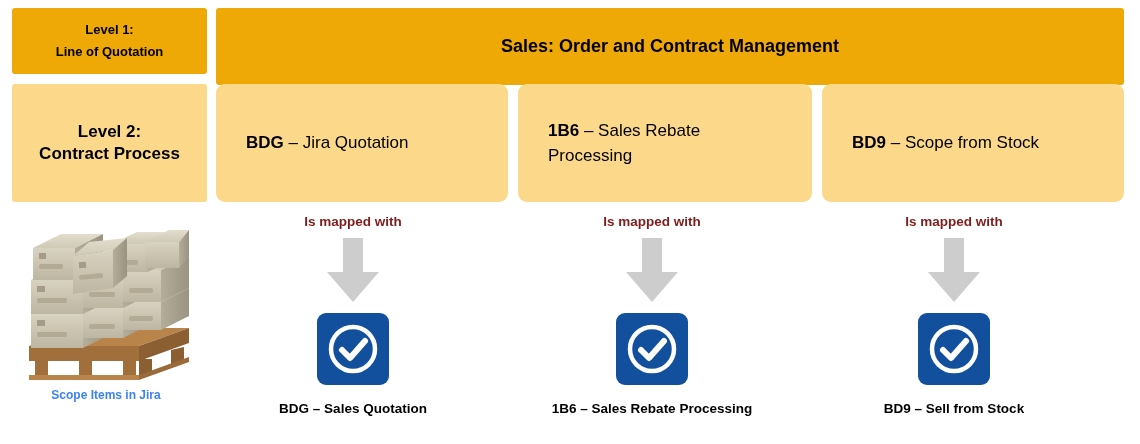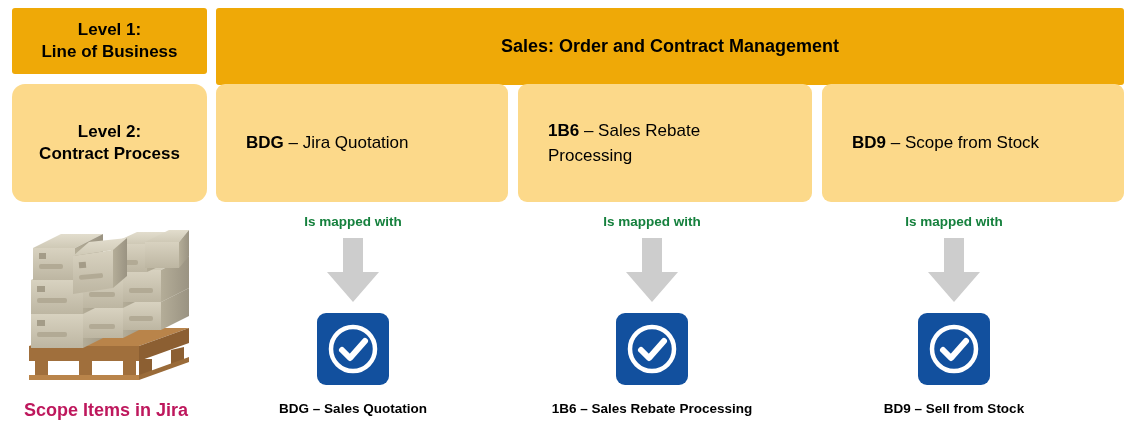--- a/index.html
+++ b/index.html
@@ -24,40 +24,40 @@
     border-radius: 3px;
     display: flex;
     align-items: center;
     justify-content: center;
     text-align: center;
     color: #000000;
     font-weight: bold;
   }
   #l1-label {
     left: 12px; top: 8px; width: 195px; height: 66px;
-    font-size: 17px;
+    font-size: 13px;
     line-height: 22px;
   }
   #l1-lob {
     left: 216px; top: 8px; width: 908px; height: 77px;
     font-size: 18px;
   }
 
   
   .l2-box {
     position: absolute;
     background: #FCD98A;
     border-radius: 9px;
     top: 84px;
     height: 118px;
     color: #000000;
   }
   #l2-label {
     left: 12px; width: 195px;
-    border-radius: 13px;
+    border-radius: 3px;
     display: flex; align-items: center; justify-content: center;
     text-align: center;
     font-size: 17px; font-weight: bold; line-height: 22px;
   }
   .l2-item {
     display: flex;
     align-items: center;
     padding: 0 30px;
     font-size: 17px;
   }
@@ -76,21 +76,21 @@
     flex-direction: column;
     align-items: center;
   }
   #map-col-1 { left: 207px; }
   #map-col-2 { left: 506px; }
   #map-col-3 { left: 808px; }
 
   .map-label {
     font-size: 13.5px;
     font-weight: bold;
-    color: #15803d;
+    color: #7f1d1d;
     margin-bottom: 6px;
     white-space: nowrap;
   }
   .arrow-wrap { height: 72px; display:flex; align-items:center; justify-content:center; }
   .tile-wrap { margin-top: 6px; }
   .caption {
     margin-top: 12px;
     font-size: 13.5px;
     font-weight: bold;
     color: #000000;
@@ -102,36 +102,36 @@
   #pallet-col {
     position: absolute;
     left: 6px;
     top: 228px;
     width: 200px;
     display: flex;
     flex-direction: column;
     align-items: center;
   }
   #pallet-caption {
-    margin-top: 12px;
-    font-size: 18px;
+    margin-top: 0;
+    font-size: 12px;
     font-weight: bold;
-    color: #be185d;
+    color: #3b82f6;
     white-space: nowrap;
   }
 </style>
 </head>
 <body>
 
 <div id="canvas">
 
   <div class="l1-box" id="l1-label">
     <div>
       <div>Level 1:</div>
-      <div>Line of Business</div>
+      <div>Line of Quotation</div>
     </div>
   </div>
 
   <div class="l1-box" id="l1-lob">
     <span>Sales: Order and Contract Management</span>
   </div>
 
   <div class="l2-box" id="l2-label">
     <div>
       <div>Level 2:</div>

